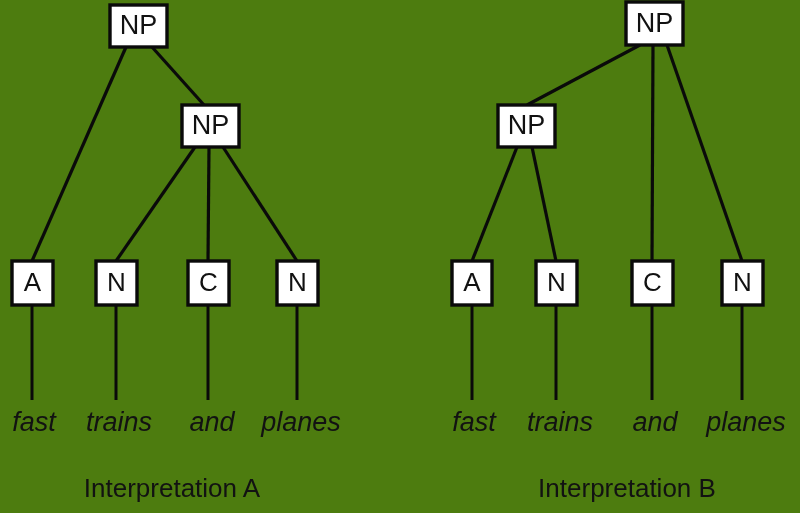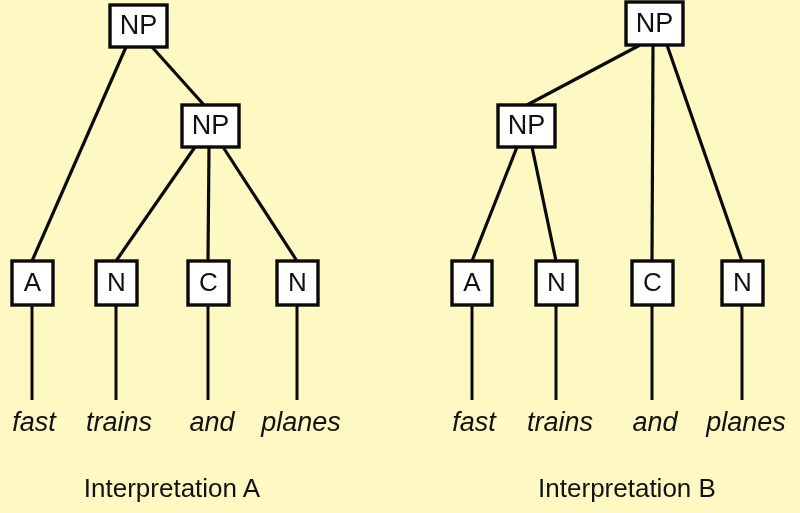--- a/index.html
+++ b/index.html
@@ -11,21 +11,21 @@
     width: 800px;
     height: 513px;
     overflow: hidden;
     font-family: "Liberation Sans", sans-serif;
     color: #000000;
   }
   #diagram-root {
     position: relative;
     width: 800px;
     height: 513px;
-    background: #fef9c3;
+    background: #4d7c0f;
   }
   svg#tree-svg {
     position: absolute;
     left: 0;
     top: 0;
     width: 800px;
     height: 513px;
     display: block;
   }
   .edge {

